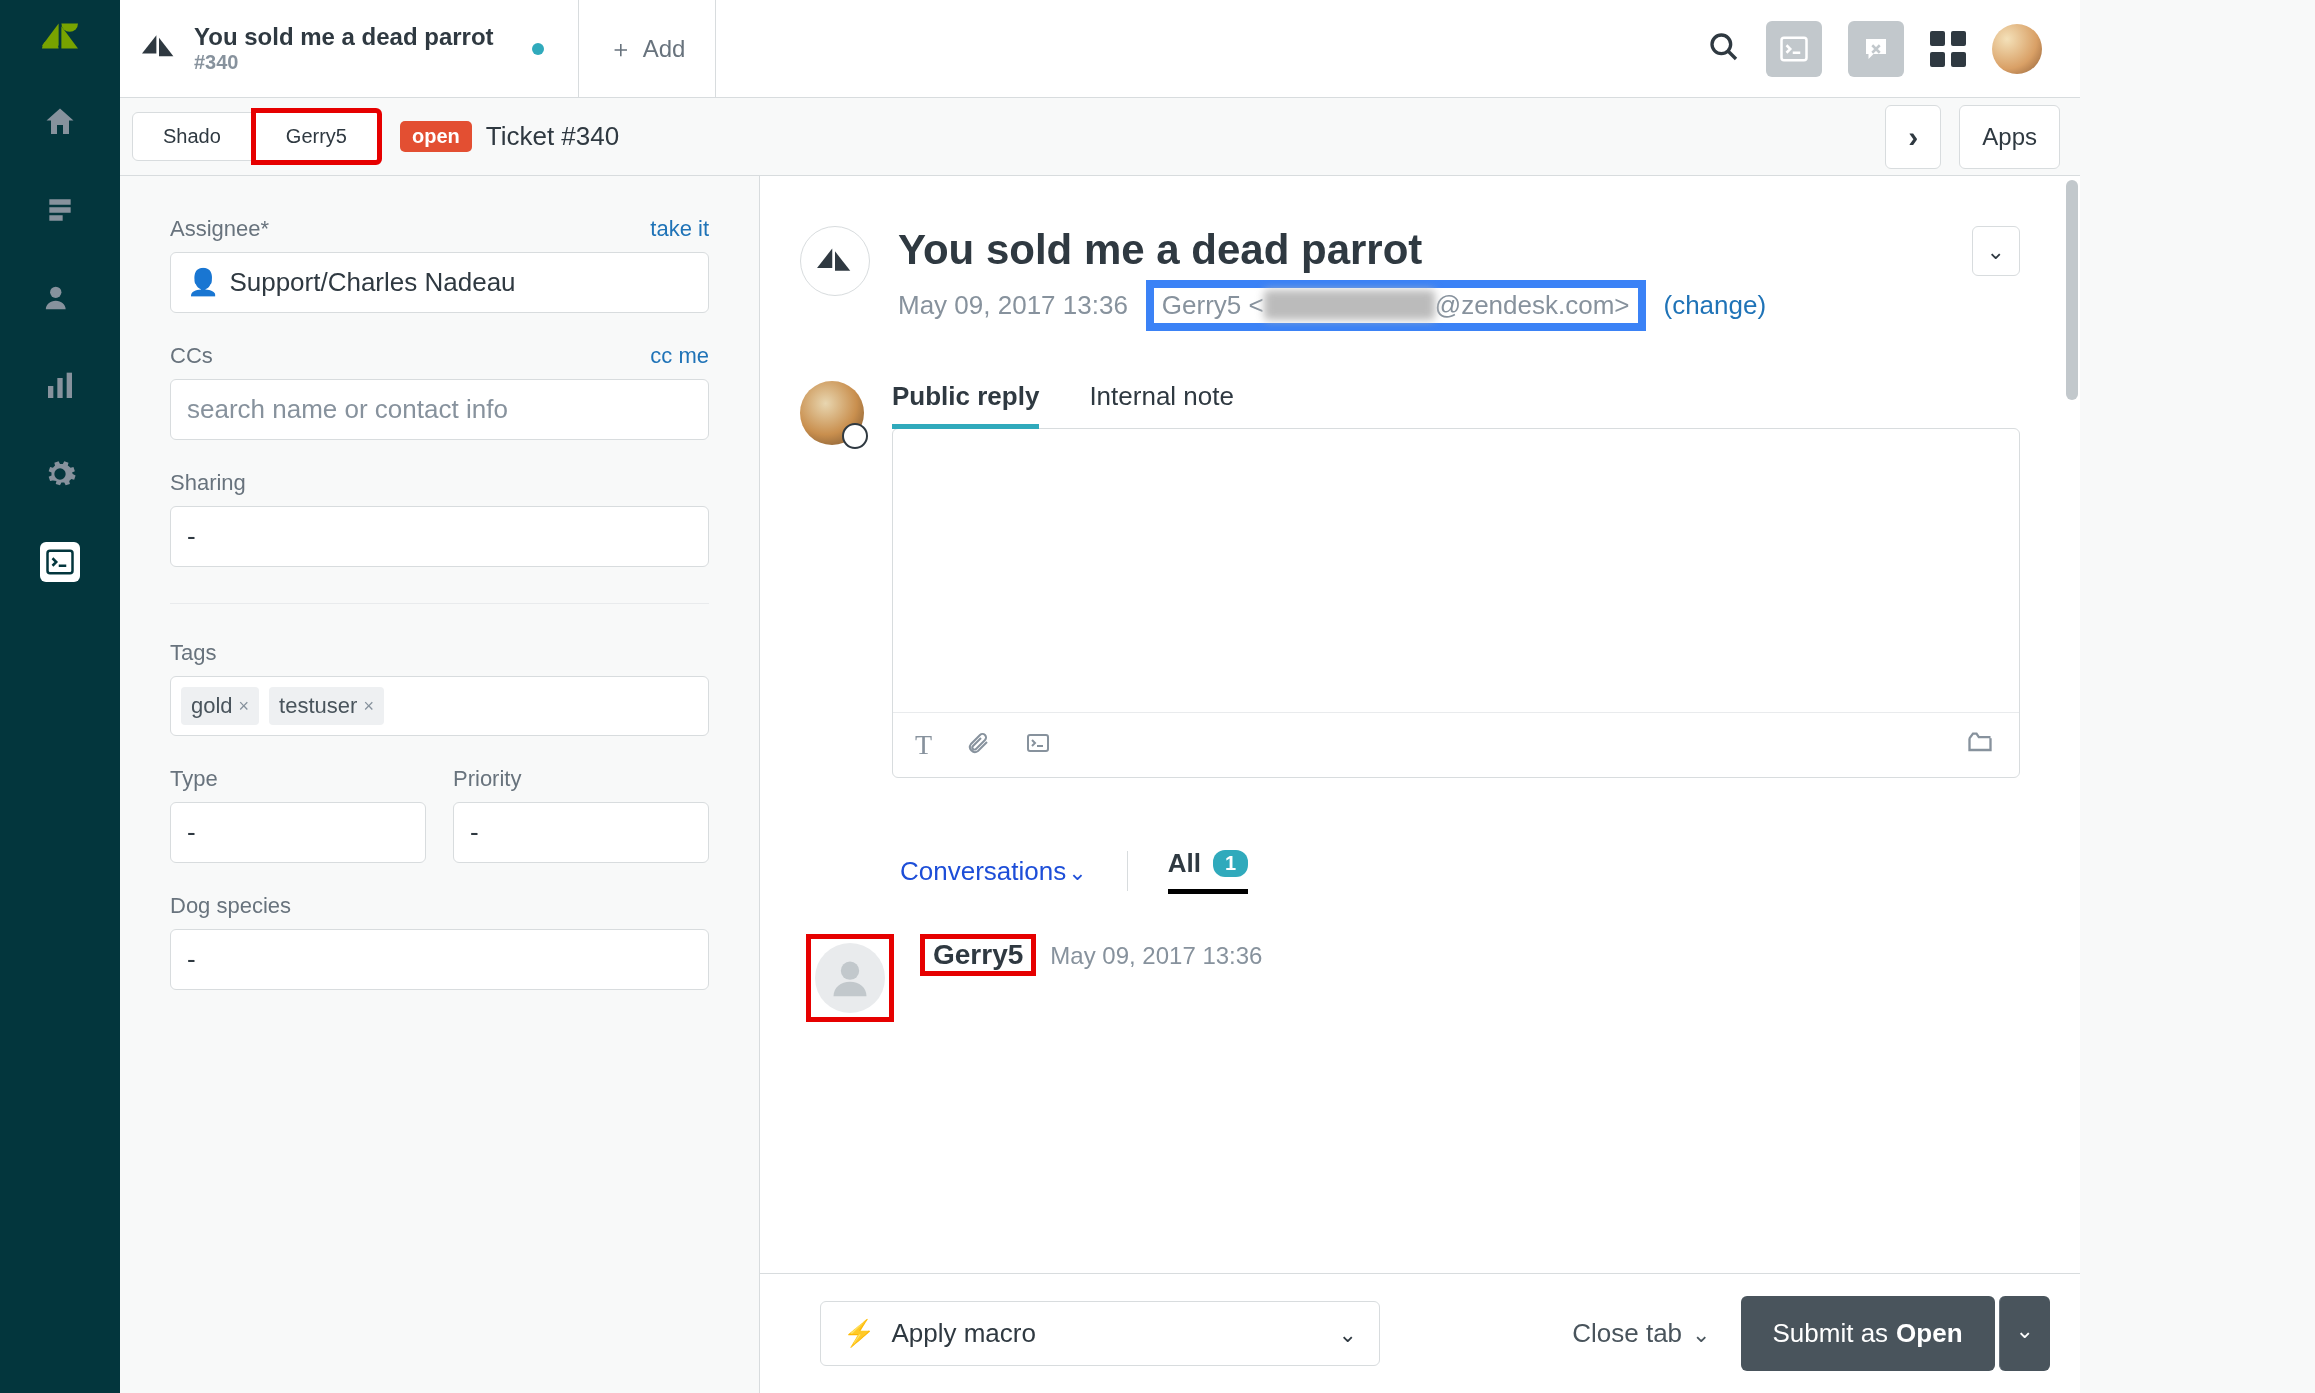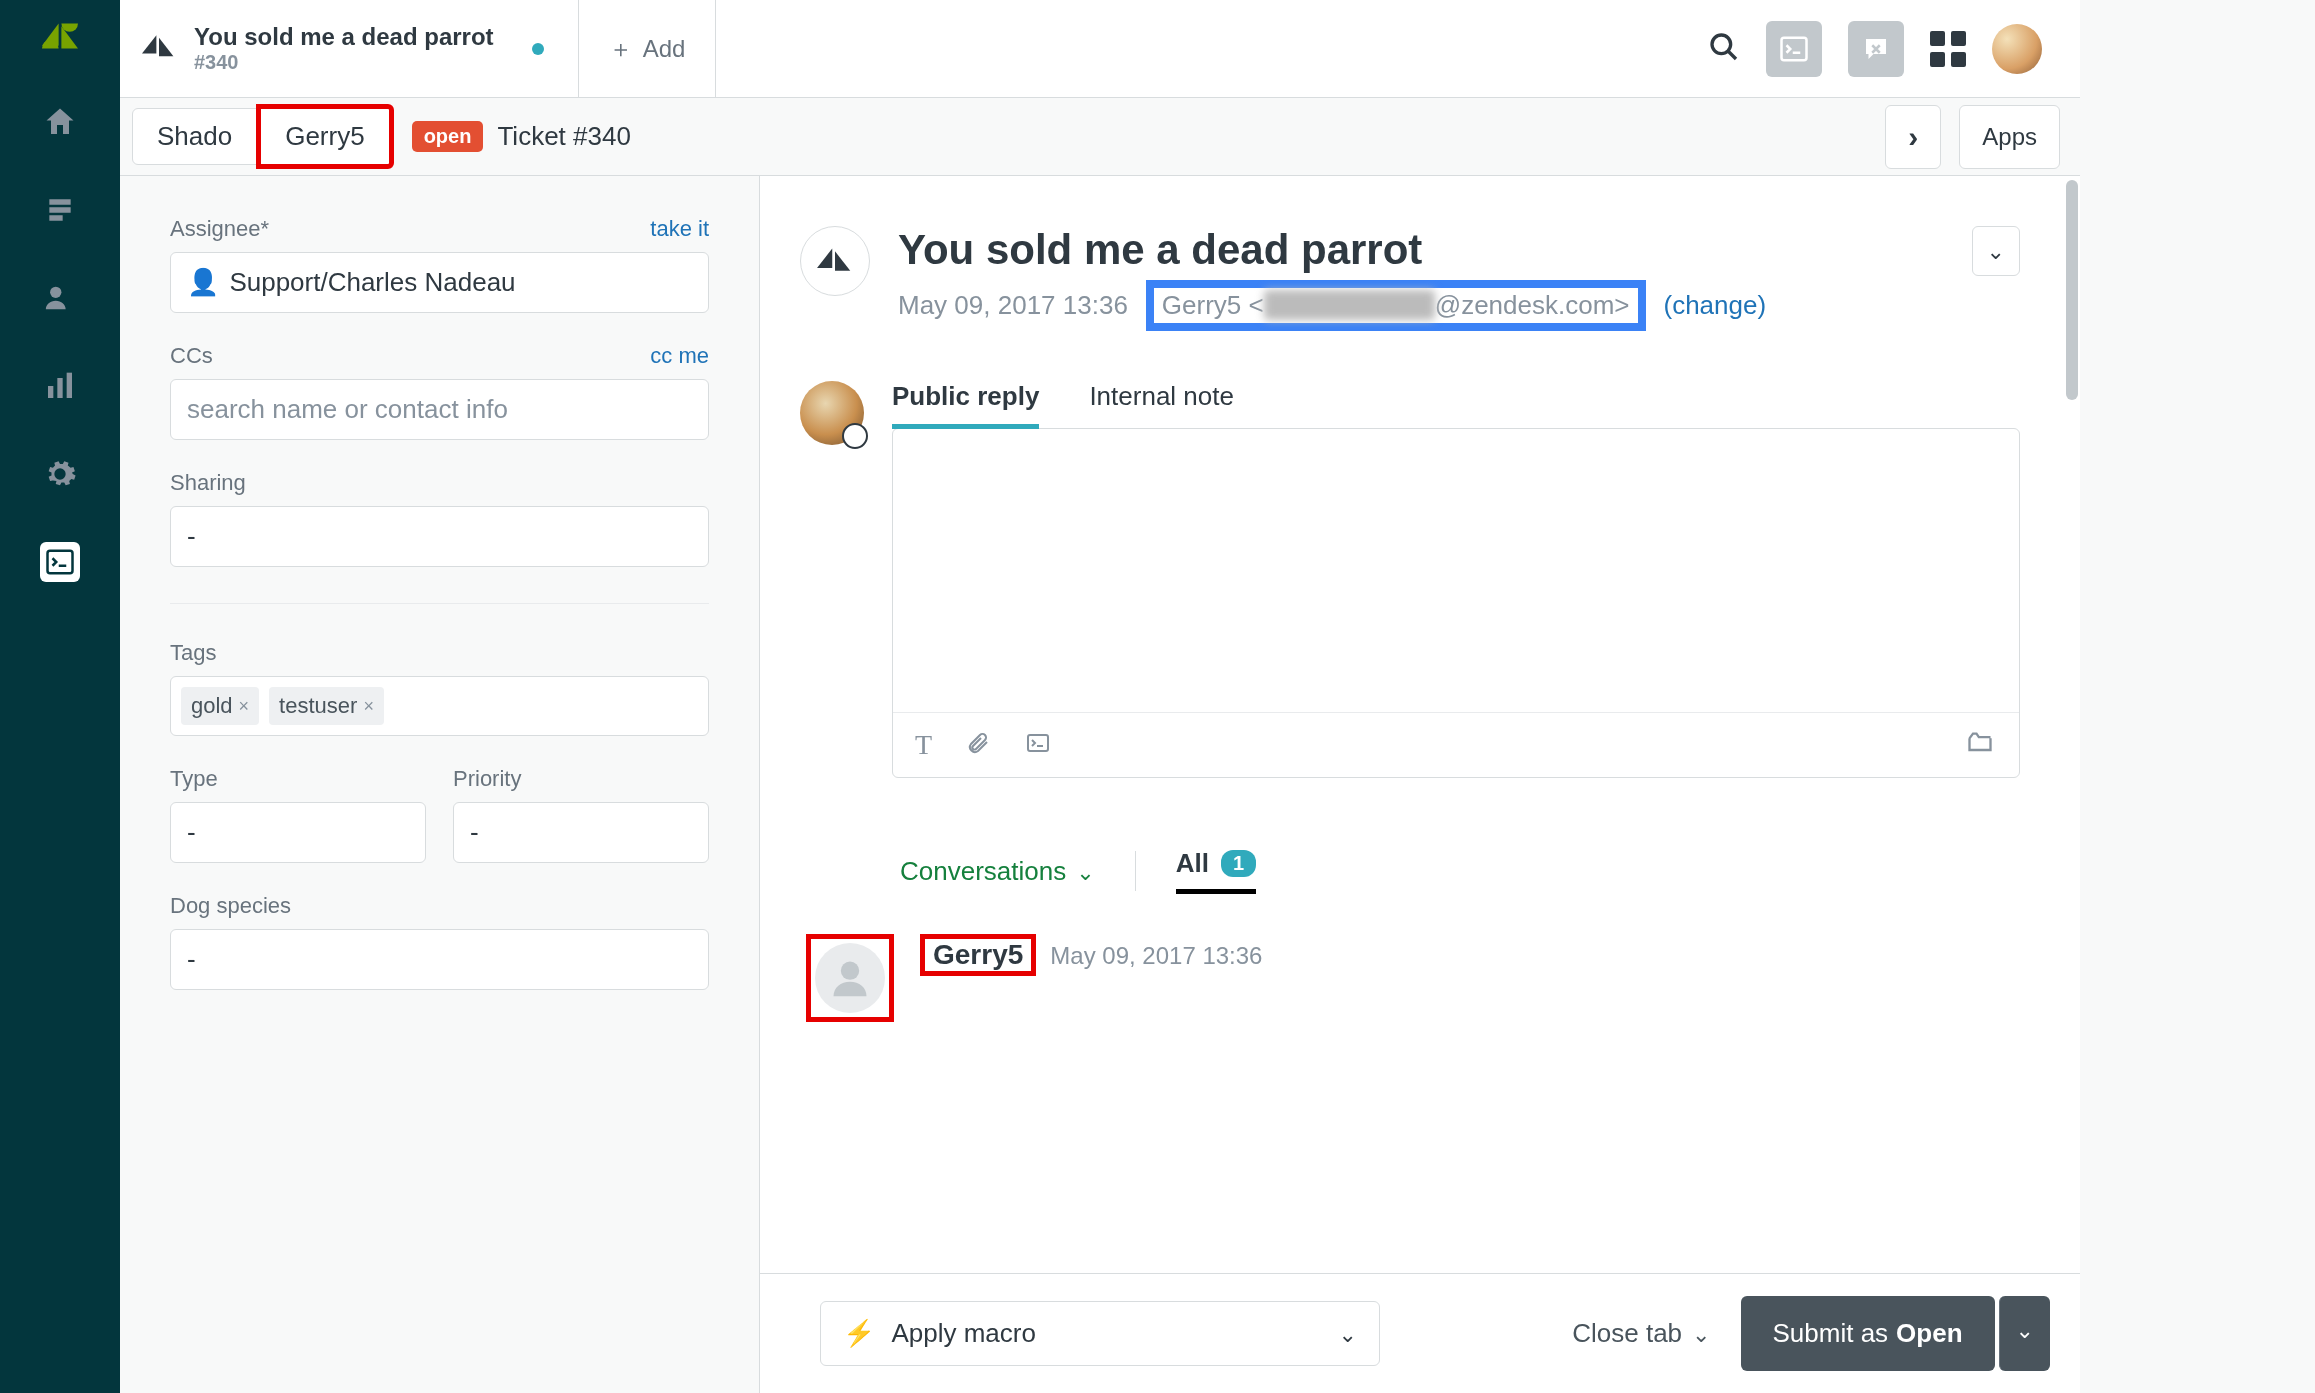--- a/index.html
+++ b/index.html
@@ -25,21 +25,21 @@
 .add-tab { display: flex; align-items: center; gap: 10px; padding: 0 30px; color: #68737d; font-size: 24px; border-right: 1px solid #d8dcde; }
 .topbar-spacer { flex: 1; }
 .topbar-right { display: flex; align-items: center; gap: 26px; padding-right: 38px; }
 .square-btn { width: 56px; height: 56px; background: #c2c8cc; border-radius: 6px; display: flex; align-items: center; justify-content: center; color: #fff; }
 .grid-btn { width: 36px; height: 36px; display: grid; grid-template-columns: 1fr 1fr; grid-template-rows: 1fr 1fr; gap: 6px; }
 .grid-btn span { background: #2f3941; border-radius: 2px; }
 .avatar-top { width: 50px; height: 50px; border-radius: 50%; background: radial-gradient(circle at 30% 30%, #f4e1b9, #d9a066 60%, #8a5a34); }
 
 
 .crumb-row { height: 78px; display: flex; align-items: center; padding: 0 20px 0 12px; border-bottom: 1px solid #d8dcde; background: #f8f9f9; }
-.crumb { padding: 12px 24px; border: 1px solid #d8dcde; border-radius: 6px; background: #fff; font-size: 26px; color: #2f3941; }
+.crumb { padding: 12px 30px; border: 1px solid #d8dcde; border-radius: 6px; background: #fff; font-size: 20px; color: #2f3941; }
 .crumb + .crumb { margin-left: -1px; border-top-left-radius: 0; border-bottom-left-radius: 0; }
 .crumb:first-of-type { border-top-right-radius: 0; border-bottom-right-radius: 0; }
 .redbox { border: 5px solid #e60000; }
 .status-open { background: #e34f32; color: #fff; font-size: 20px; font-weight: 700; padding: 4px 12px; border-radius: 5px; margin-left: 18px; }
 .ticket-num { font-size: 26px; color: #2f3941; margin-left: 14px; }
 .crumb-right { margin-left: auto; display: flex; gap: 18px; }
 .btn { border: 1px solid #d8dcde; background: #fff; border-radius: 6px; padding: 14px 22px; font-size: 24px; color: #2f3941; display: flex; align-items: center; gap: 10px; }
 
 
 .body { flex: 1; display: flex; overflow: hidden; }
@@ -78,21 +78,21 @@
 .reply-tabs { display: flex; gap: 50px; font-size: 26px; margin-bottom: 0; }
 .reply-tab { padding: 0 0 12px 0; color: #2f3941; }
 .reply-tab.active { font-weight: 700; border-bottom: 5px solid #30aabc; }
 .editor { border: 1px solid #d8dcde; border-radius: 6px; min-height: 350px; margin-top: -1px; display: flex; flex-direction: column; }
 .editor-body { flex: 1; }
 .editor-toolbar { border-top: 1px solid #e9ebed; padding: 16px 22px; display: flex; align-items: center; gap: 34px; color: #87929d; }
 .editor-toolbar .right { margin-left: auto; }
 
 
 .conv-row { display: flex; align-items: center; gap: 40px; padding: 30px 60px 20px 140px; font-size: 26px; }
-.conv-label { color: #15803d; display: flex; align-items: flex-end; gap: 10px; }
+.conv-label { color: #1d4ed8; display: flex; align-items: flex-end; gap: 2px; }
 .vline { width: 1px; height: 40px; background: #d8dcde; }
 .conv-all { font-weight: 700; color: #2f3941; display: flex; align-items: center; gap: 12px; padding-bottom: 10px; border-bottom: 5px solid #000000; }
 .badge { background: #30aabc; color: #fff; border-radius: 12px; padding: 2px 12px; font-size: 20px; font-weight: 700; }
 
 
 .msg { display: flex; gap: 26px; padding: 20px 60px 40px 46px; }
 .msg-avatar-wrap { border: 5px solid #e60000; padding: 4px; }
 .msg-avatar { width: 70px; height: 70px; border-radius: 50%; background: #e9ebed; display: flex; align-items: center; justify-content: center; }
 .msg-avatar svg { fill: #c2c8cc; }
 .msg-body { flex: 1; }

